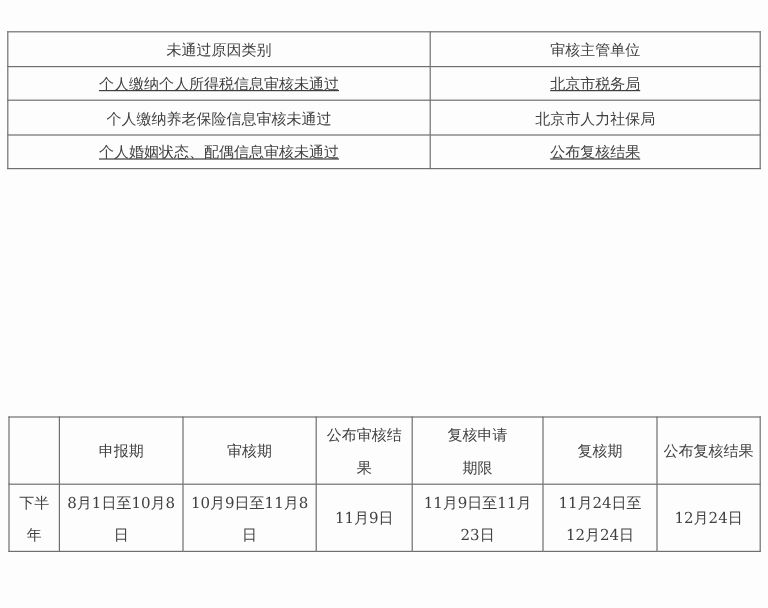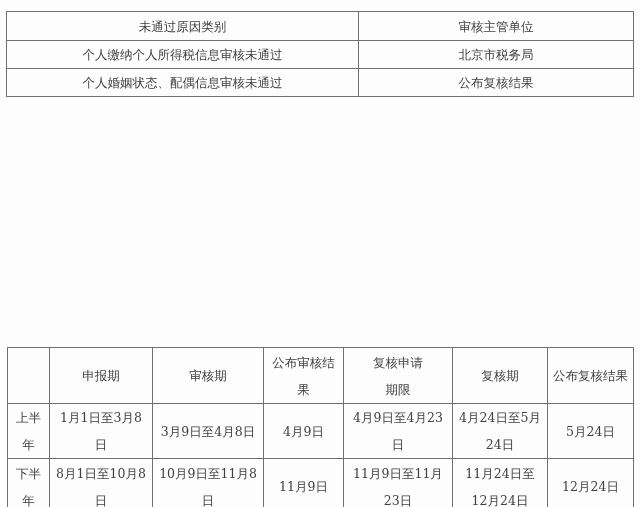--- a/index.html
+++ b/index.html
@@ -17,27 +17,27 @@
     text-align:center;
     vertical-align:middle;
     font-size:12.5px;
     font-weight:normal;
     line-height:27px;
     white-space:pre-line;
     padding:0 5px;
     overflow:hidden;
   }
 
-  #reject-table { position:absolute; left:6px;  top:11px;  width:627px; }
+  #reject-table { position:absolute; left:6px;  top:26px;  width:627px; }
   #schedule-table { position:absolute; left:7px; top:347px; width:626px; }
 
   .h29 { height:29px; }
   .h82 { height:82px; }
   .h55 { height:55px; }
-  .h28 { height:28px; }
+  .h28 { height:28px;text-decoration:underline; }
   .h56 { height:56px; }
   .h39 { height:39px; }
 
   #reject-table col.c-reason { width:352px; }
   #reject-table col.c-unit   { width:275px; }
 
   #schedule-table col.c0 { width:42px; }
   #schedule-table col.c1 { width:103px; }
   #schedule-table col.c2 { width:111px; }
   #schedule-table col.c3 { width:80px; }
@@ -57,20 +57,24 @@
       </colgroup>
     <tbody>
       <tr class="h29">
         <th>未通过原因类别</th>
         <th>审核主管单位</th>
       </tr>
       <tr class="h28">
         <td>个人缴纳个人所得税信息审核未通过</td>
         <td>北京市税务局</td>
       </tr>
+      <tr class="h29">
+        <td>个人缴纳养老保险信息审核未通过</td>
+        <td>北京市人力社保局</td>
+      </tr>
       <tr class="h28">
         <td>个人婚姻状态、配偶信息审核未通过</td>
         <td>公布复核结果</td>
       </tr>
     </tbody>
   </table>
 
   <table id="schedule-table">
     <colgroup>
       <col class="c0">
@@ -85,29 +89,20 @@
       <tr class="h56">
         <th></th>
         <th>申报期</th>
         <th>审核期</th>
         <th>公布审核结果</th>
         <th>复核申请
 期限</th>
         <th>复核期</th>
         <th>公布复核结果</th>
       </tr>
-      <tr class="h39">
-        <th>上半年</th>
-        <td>1月1日至3月8日</td>
-        <td>3月9日至4月8日</td>
-        <td>4月9日</td>
-        <td>4月9日至4月23日</td>
-        <td>4月24日至5月24日</td>
-        <td>5月24日</td>
-      </tr>
       <tr class="h56">
         <th>下半年</th>
         <td>8月1日至10月8日</td>
         <td>10月9日至11月8日</td>
         <td>11月9日</td>
         <td>11月9日至11月23日</td>
         <td>11月24日至12月24日</td>
         <td>12月24日</td>
       </tr>
     </tbody>

